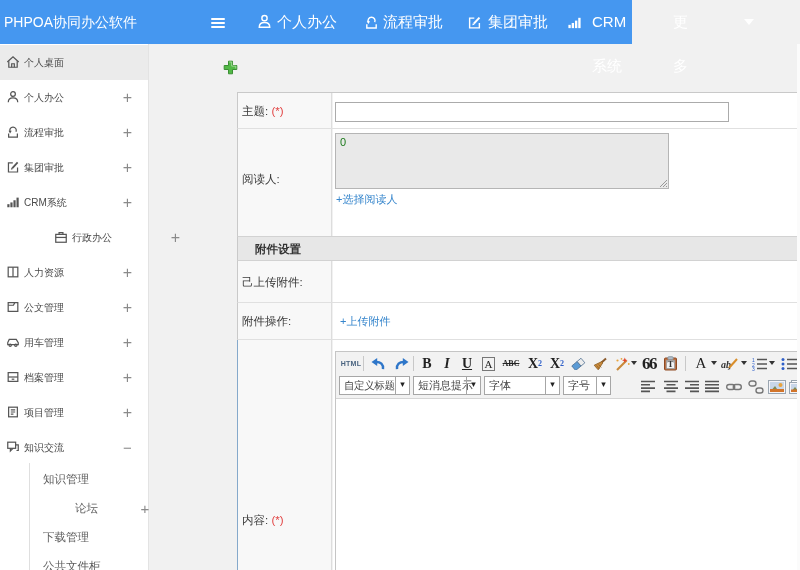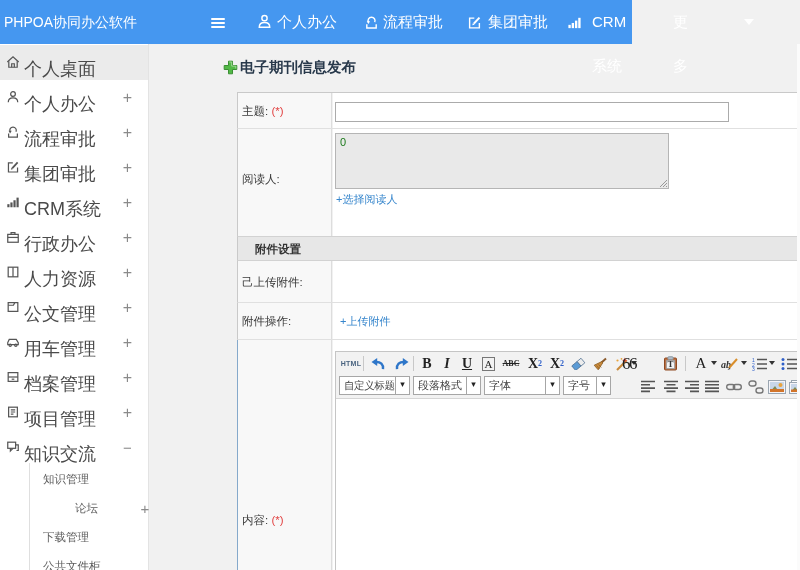--- a/index.html
+++ b/index.html
@@ -14,21 +14,21 @@
 #hdr .burger i{display:block;height:2px;background:#fff;border-radius:1px;margin-bottom:2px;}
 .navi{position:absolute;top:0;height:44px;color:#fff;font-size:15px;line-height:44px;}
 .nico{position:absolute;top:15px;}
 #caret{position:absolute;left:744px;top:19px;width:0;height:0;border-left:5px solid transparent;border-right:5px solid transparent;border-top:6px solid #fff;}
 
 
 #side{position:absolute;left:0;top:44px;width:149px;height:526px;background:#fff;border-right:1px solid #E3E3E3;}
 .mi{position:absolute;left:0;width:148px;height:35px;}
 .mi.act{background:#EBEBEB;}
 .mi .ic{position:absolute;left:6px;top:10px;}
-.mi .tx{position:absolute;left:24px;top:7px;line-height:35px;font-size:18px;color:#4A4A4A;}
+.mi .tx{position:absolute;left:24px;top:0;line-height:35px;font-size:10px;color:#4A4A4A;}
 .mi .pl{position:absolute;left:120px;top:0;width:15px;text-align:center;line-height:35px;font-size:16px;color:#8a8a8a;font-weight:300;}
 .si{position:absolute;left:0;width:128px;height:29px;}
 .si .tx{position:absolute;left:43px;top:0;line-height:29px;font-size:11.5px;color:#5d5d5d;}
 .si .pl{position:absolute;left:106px;top:0;width:14px;text-align:center;line-height:29px;font-size:15px;color:#8a8a8a;}
 #subline{position:absolute;left:29px;top:419px;width:1px;height:107px;background:#DFDFDF;}
 
 
 #ttl{position:absolute;left:240px;top:58px;font-size:14.5px;font-weight:bold;color:#28394B;}
 #ttlplus{position:absolute;left:223px;top:60px;}
 
@@ -131,21 +131,21 @@
     <div class="mi" style="top:141px;">
         <span class="ic"><svg width="14" height="14" viewBox="0 0 16 16" fill="#555">
             <rect x="1.5" y="10.5" width="2.5" height="3.5"></rect>
             <rect x="5" y="8.5" width="2.5" height="5.5"></rect>
             <rect x="8.5" y="6" width="2.5" height="8"></rect>
             <rect x="12" y="3" width="2.5" height="11"></rect>
           </svg></span>
         <span class="tx">CRM系统</span>
         <span class="pl">+</span>
       </div>
-    <div class="mi" style="top:176px;">
+    <div class="mi" style="top:176px;margin-left:48px;">
         <span class="ic"><svg width="14" height="14" viewBox="0 0 16 16" fill="none" stroke="#555" stroke-width="1.4">
             <rect x="2" y="5" width="12" height="9"></rect>
             <path d="M5.8 5V3h4.4v2"></path>
             <path d="M2 8.5h12"></path>
           </svg></span>
         <span class="tx">行政办公</span>
         <span class="pl">+</span>
       </div>
     <div class="mi" style="top:211px;">
         <span class="ic"><svg width="14" height="14" viewBox="0 0 16 16" fill="none" stroke="#555" stroke-width="1.4">
@@ -211,21 +211,20 @@
     <div class="si" style="top:508px;">
         <span class="tx">公共文件柜</span>
       </div>
     <div id="subline"></div>
   </div>
 
   <span id="ttlplus"><svg width="15" height="15" viewBox="0 0 15 15">
         <path d="M5.5 1.2h4v4.3h4.3v4h-4.3v4.3h-4V9.5H1.2v-4h4.3z" fill="#52B946" stroke="#3B8F33" stroke-width="1"></path>
         <path d="M6.3 2h2.4v4.1h4.1v2.4" fill="none" stroke="#A8DC9E" stroke-width="1" opacity="0.9"></path>
       </svg></span>
-  <div id="ttl">电子期刊信息发布</div>
 
   <div class="trow" style="top:92px;height:37px;border-top:1px solid #C9C9C9;border-bottom:1px solid #E0E0E0;">
     <div class="tlab">
         <span>主题: <span class="red">(*)</span></span>
       </div>
     <div class="tcon">
         <div style="position:absolute;left:2px;top:9px;width:394px;height:20px;border:1px solid #ABABAB;background:#fff;"></div>
       </div>
   </div>
 
@@ -316,21 +315,21 @@
           <span class="ti" style="left:276px;width:18px;">
               <svg width="17" height="14" viewBox="0 0 17 14">
                 <path d="M13.5 3.5l-9.5 9.5" stroke="#C98A3B" stroke-width="2.2"></path>
                 <path d="M11.8 0.5l.8 2 2 .8-2 .8-.8 2-.8-2-2-.8 2-.8z" fill="#E2482B"></path>
                 <circle cx="4.5" cy="3.5" r="1.1" fill="#E8A33D"></circle>
                 <circle cx="8.5" cy="1.8" r="0.9" fill="#E8A33D"></circle>
                 <circle cx="15.8" cy="7" r="0.9" fill="#E8A33D"></circle>
               </svg>
             </span>
           <span class="dar" style="left:295px;"></span>
-          <span class="ti fser" style="left:284px;width:18px;font-size:17px;font-weight:normal;letter-spacing:-1.5px;">66</span>
+          <span class="ti fser" style="left:304px;width:18px;font-size:17px;font-weight:bold;letter-spacing:-1.5px;">66</span>
           <span class="ti" style="left:326px;width:17px;">
               <svg width="15" height="15" viewBox="0 0 15 15">
                 <rect x="1.5" y="2" width="12" height="12" fill="#BE6A38" stroke="#8F4A22" rx="1"></rect>
                 <rect x="4.8" y="0.8" width="5.4" height="2.6" fill="#B9C2CC" stroke="#88959F" rx="1"></rect>
                 <rect x="3.3" y="4.3" width="8.4" height="8.4" fill="#F2F4F6" stroke="#999"></rect>
                 <text x="7.5" y="11.4" font-size="9" font-weight="bold" fill="#333" text-anchor="middle" font-family="Liberation Serif">T</text>
               </svg>
             </span>
           <span class="sep" style="left:349px;"></span>
           <span class="ti fser" style="left:357px;width:16px;font-size:15px;">A</span>
@@ -359,21 +358,21 @@
                 <circle cx="2" cy="11.5" r="1.5" fill="#2E5FC9"></circle>
                 <path d="M6 2.5h10M6 7h10M6 11.5h10" stroke="#555" stroke-width="1.6"></path>
               </svg>
             </span>
 
           <span class="ksel" style="left:3px;width:71px;">
               <span class="kst" style="font-size:10.5px;letter-spacing:-0.4px;">自定义标题</span>
               <span class="kar">▾</span>
             </span>
           <span class="ksel" style="left:77px;width:68px;">
-              <span class="kst">段落格式</span>
+              <span class="kst">短消息提示</span>
               <span class="kar">▾</span>
             </span>
           <span class="ksel" style="left:148px;width:76px;">
               <span class="kst">字体</span>
               <span class="kar">▾</span>
             </span>
           <span class="ksel" style="left:227px;width:48px;">
               <span class="kst">字号</span>
               <span class="kar">▾</span>
             </span>

